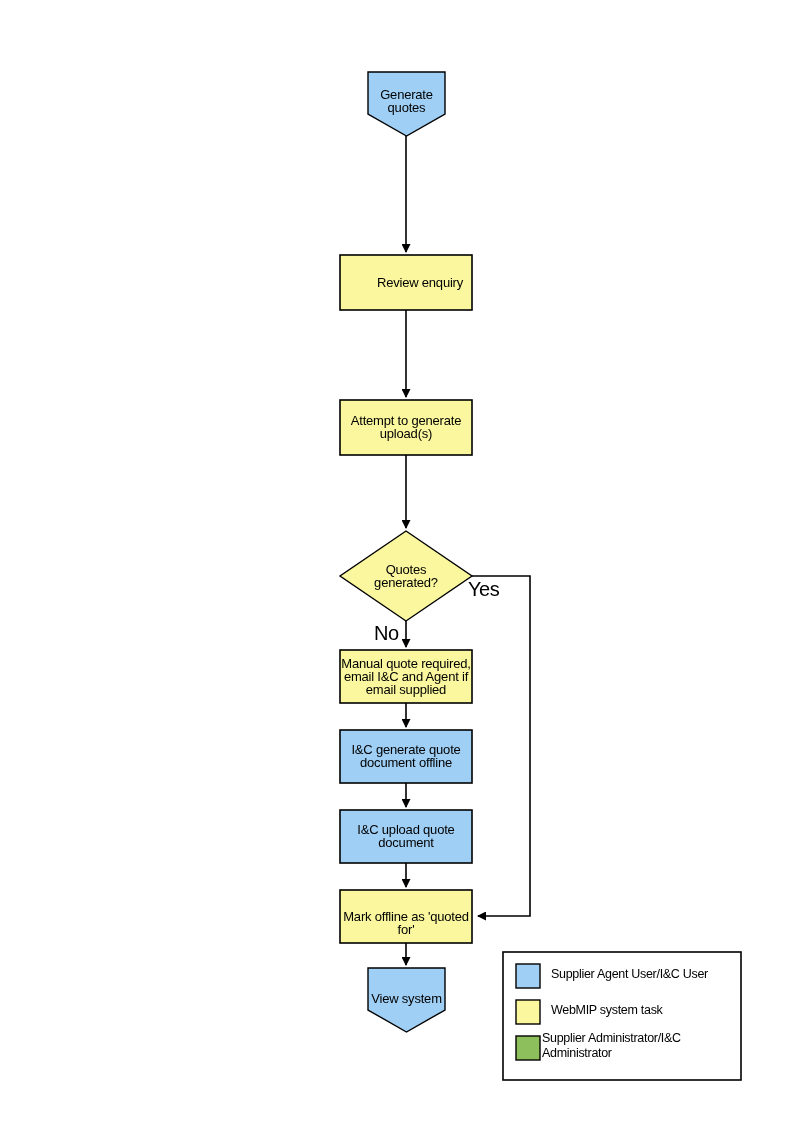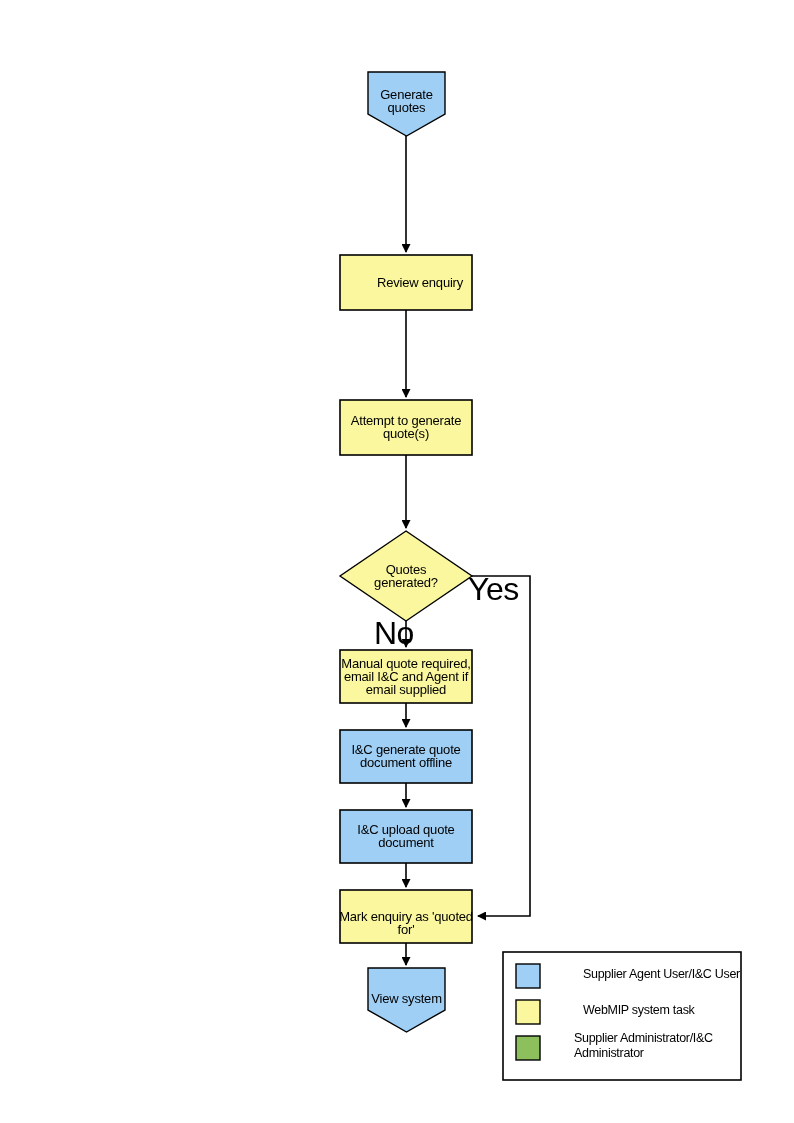--- a/index.html
+++ b/index.html
@@ -30,33 +30,32 @@
     font-size: 13px;
     line-height: 13px;
     letter-spacing: -0.2px;
     pointer-events: none;
     white-space: pre-line;
   }
   .edge-label {
     position: absolute;
     color: #000000;
     font-family: "Liberation Sans", "DejaVu Sans", sans-serif;
-    font-size: 32px;
+    font-size: 20px;
     line-height: 26px;
     letter-spacing: -0.5px;
   }
   .legend-label {
     position: absolute;
     color: #000000;
     font-family: "Liberation Sans", "DejaVu Sans", sans-serif;
     font-size: 12.5px;
     line-height: 15px;
     letter-spacing: -0.3px;
     white-space: pre-line;
-    margin-left: 32px;
   }
 </style>
 </head>
 <body>
 
 <svg id="flow-canvas" viewBox="0 0 794 1123" xmlns="http://www.w3.org/2000/svg">
 
   <defs>
     <marker id="arrowhead" markerWidth="9" markerHeight="9" refX="8" refY="4.5" orient="auto" markerUnits="userSpaceOnUse">
       <path d="M0,0 L9,4.5 L0,9 z" fill="#000000"></path>
@@ -134,36 +133,36 @@
     <rect x="516" y="1036" width="24" height="24" fill="#8DBF5C" stroke="#000000" stroke-width="1.4"></rect>
   </g>
 </svg>
 
 <div class="node-label" style="left:368px; top:88px; width:77px;">Generate
 quotes</div>
 
 <div class="node-label" style="left:340px; top:276px; width:160px;">Review enquiry</div>
 
 <div class="node-label" style="left:340px; top:414px; width:132px;">Attempt to generate
-quote(s)</div>
+upload(s)</div>
 
 <div class="node-label" style="left:340px; top:563px; width:132px;">Quotes
 generated?</div>
 
 <div class="node-label" style="left:340px; top:657px; width:132px;">Manual quote required,
 email I&amp;C and Agent if
 email supplied</div>
 
 <div class="node-label" style="left:340px; top:743px; width:132px;">I&amp;C generate quote
 document offline</div>
 
 <div class="node-label" style="left:340px; top:823px; width:132px;">I&amp;C upload quote
 document</div>
 
-<div class="node-label" style="left:336px; top:910px; width:140px;">Mark enquiry as 'quoted for'</div>
+<div class="node-label" style="left:336px; top:910px; width:140px;">Mark offline as 'quoted for'</div>
 
 <div class="node-label" style="left:368px; top:992px; width:77px;">View system</div>
 
 <div class="edge-label" style="left:468px; top:576px;">Yes</div>
 
 <div class="edge-label" style="left:374px; top:620px;">No</div>
 
 <div class="legend-label" style="left:551px; top:967px; width:185px;">Supplier Agent User/I&amp;C User</div>
 
 <div class="legend-label" style="left:551px; top:1003px; width:185px;">WebMIP system task</div>

